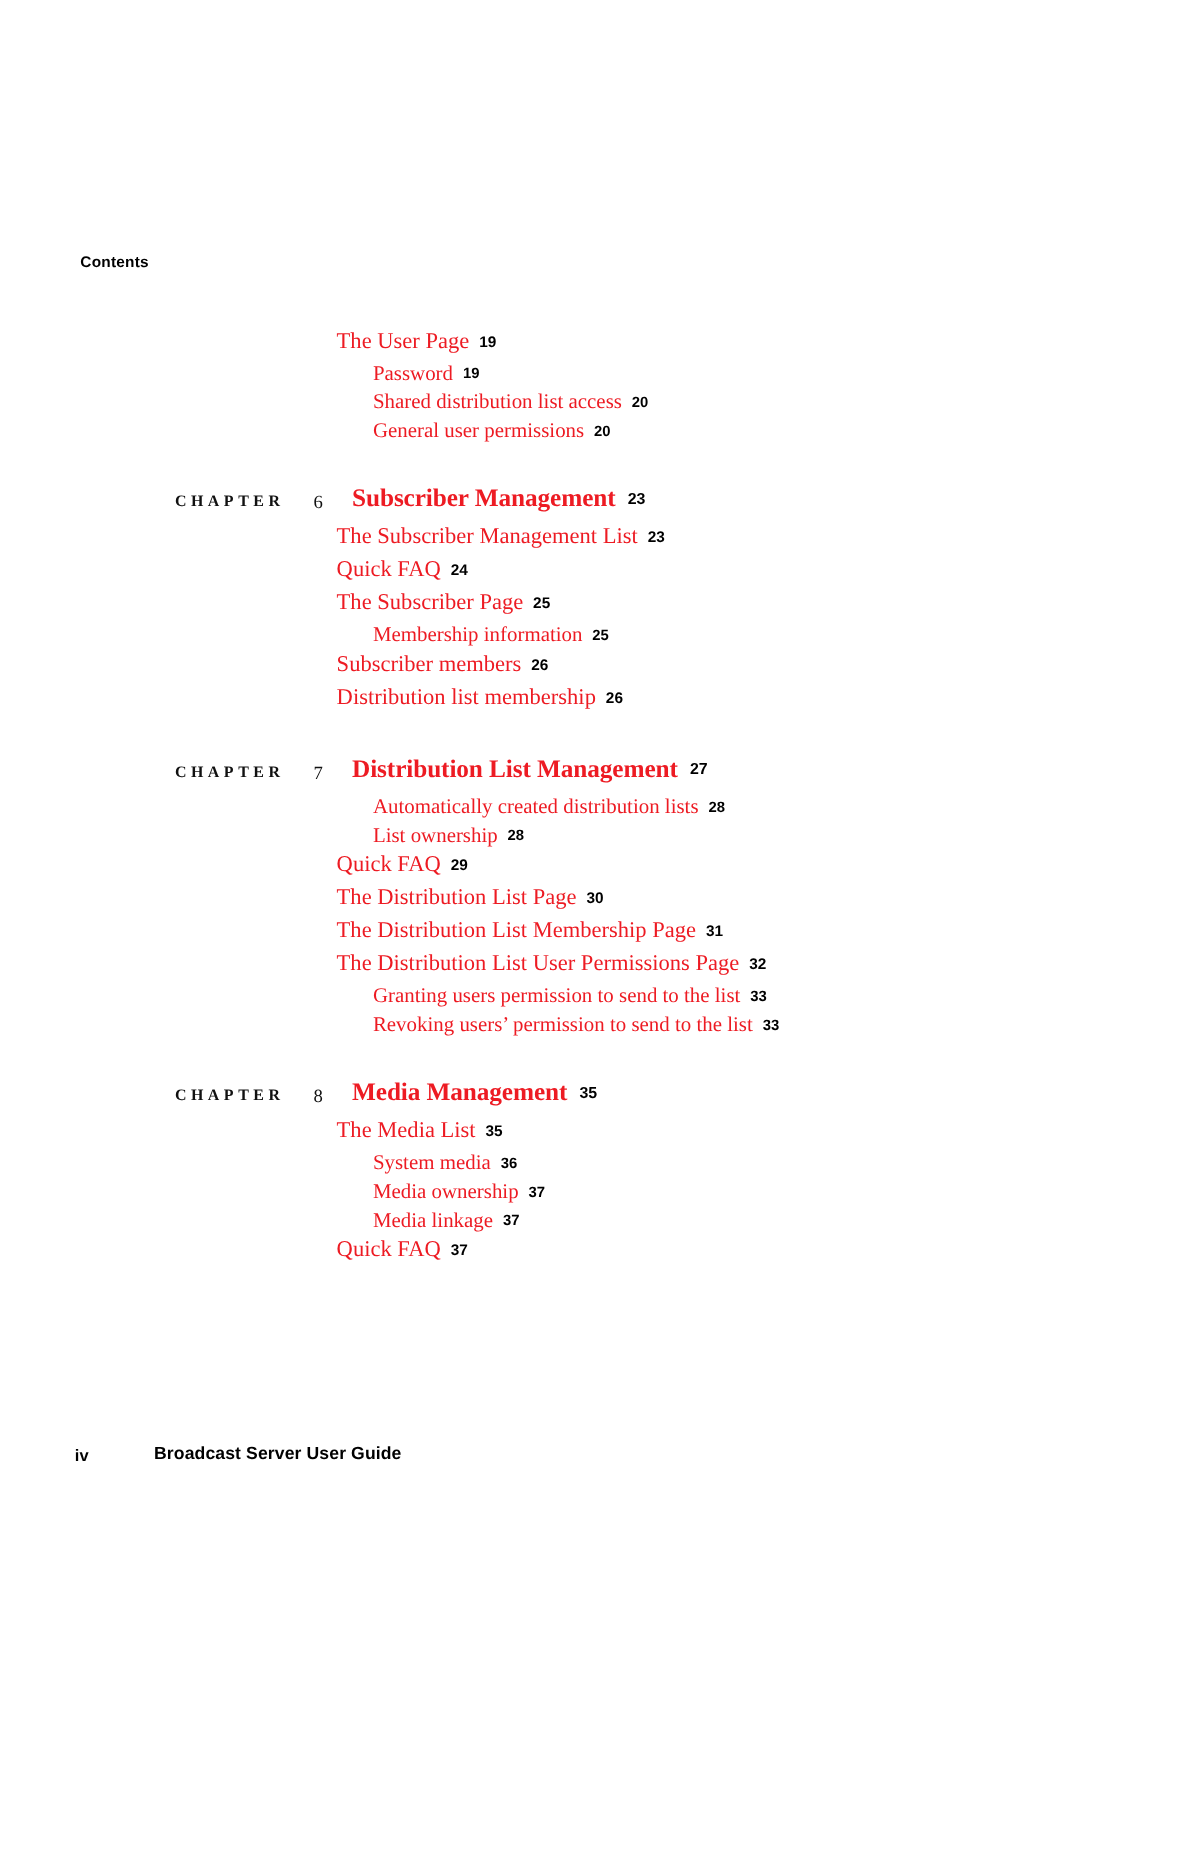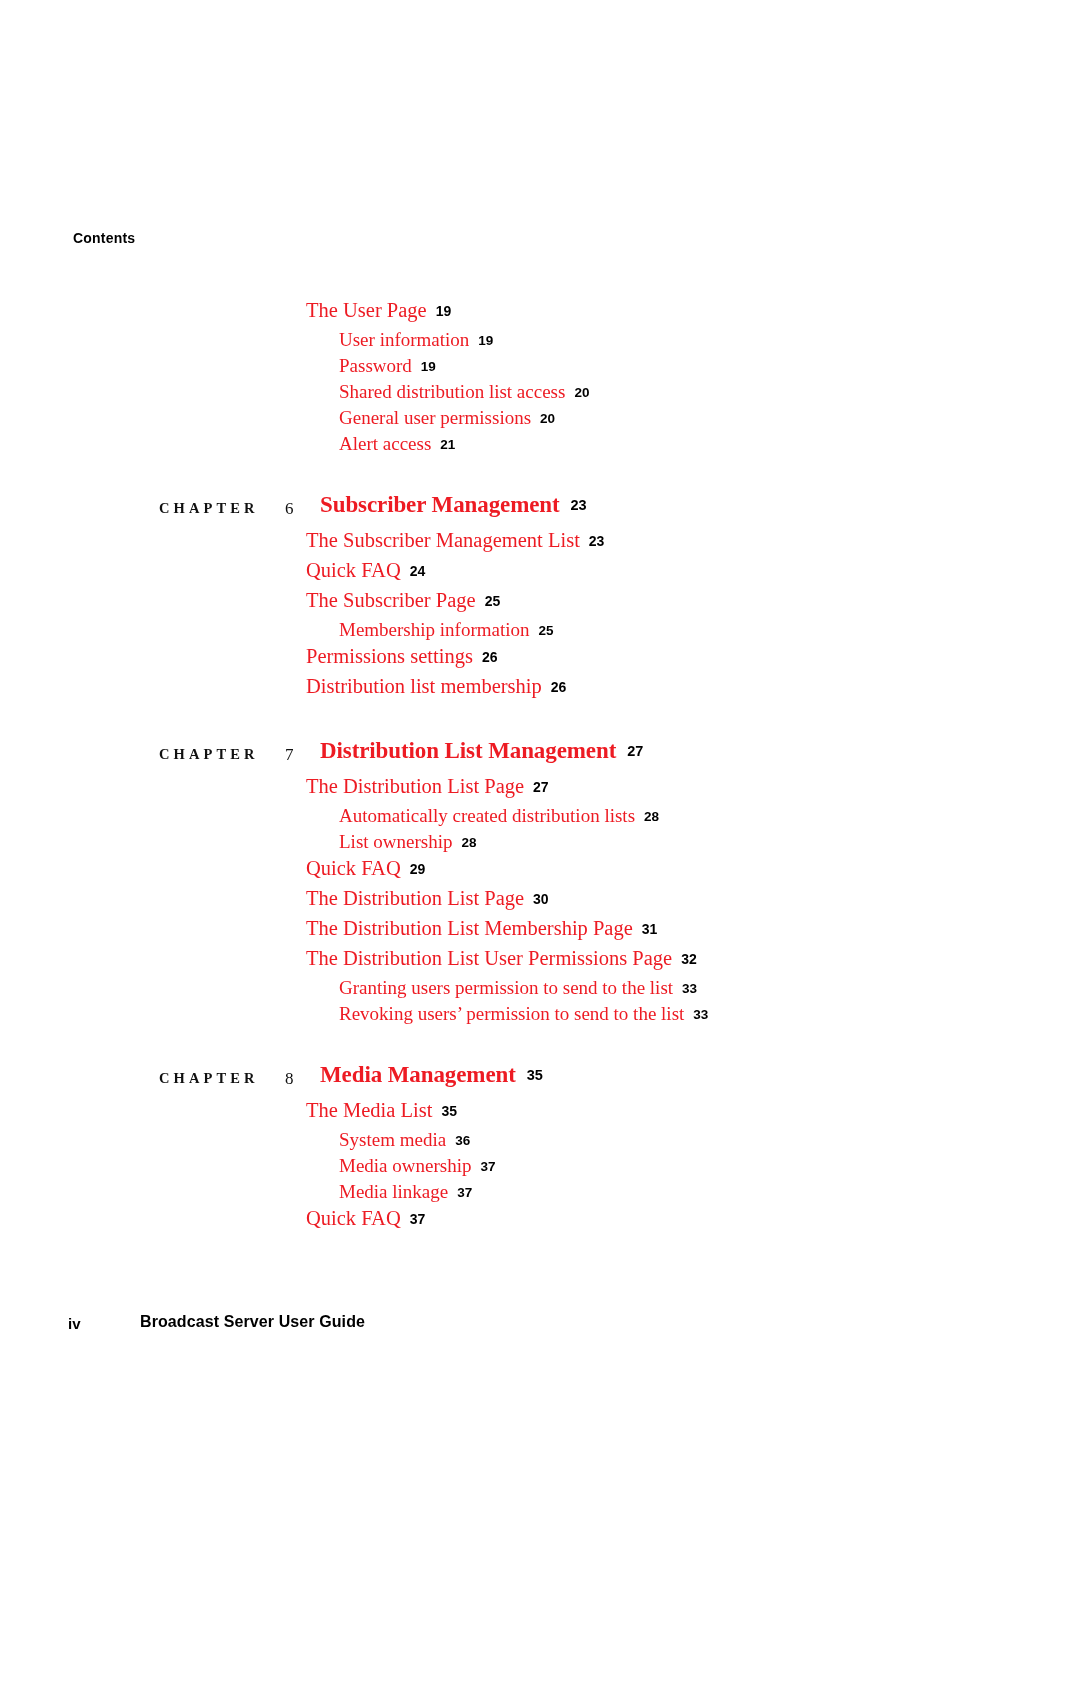--- a/index.html
+++ b/index.html
@@ -159,46 +159,43 @@
 </head>
 <body>
 
 <div class="page">
 
   <div class="running-head">Contents</div>
 
   <div class="toc" id="toc-root">
       <div class="group">
         <div class="row entry"><span class="txt">The User Page</span><span class="pg">19</span></div>
-        <div class="row entry sub"><span class="txt">User information</span><span class="pg">19</span></div>
         <div class="row entry sub"><span class="txt">Password</span><span class="pg">19</span></div>
         <div class="row entry sub"><span class="txt">Shared distribution list access</span><span class="pg">20</span></div>
         <div class="row entry sub"><span class="txt">General user permissions</span><span class="pg">20</span></div>
-        <div class="row entry sub"><span class="txt">Alert access</span><span class="pg">21</span></div>
       </div>
       <div class="group">
         <div class="chapter-row">
           <span class="chapter-label">CHAPTER</span>
           <span class="chapter-num">6</span>
           <span class="chapter-title"><span>Subscriber Management</span><span class="chapter-page">23</span></span>
         </div>
         <div class="row entry"><span class="txt">The Subscriber Management List</span><span class="pg">23</span></div>
         <div class="row entry"><span class="txt">Quick FAQ</span><span class="pg">24</span></div>
         <div class="row entry"><span class="txt">The Subscriber Page</span><span class="pg">25</span></div>
         <div class="row entry sub"><span class="txt">Membership information</span><span class="pg">25</span></div>
-        <div class="row entry"><span class="txt">Permissions settings</span><span class="pg">26</span></div>
+        <div class="row entry"><span class="txt">Subscriber members</span><span class="pg">26</span></div>
         <div class="row entry"><span class="txt">Distribution list membership</span><span class="pg">26</span></div>
       </div>
       <div class="group">
         <div class="chapter-row">
           <span class="chapter-label">CHAPTER</span>
           <span class="chapter-num">7</span>
           <span class="chapter-title"><span>Distribution List Management</span><span class="chapter-page">27</span></span>
         </div>
-        <div class="row entry"><span class="txt">The Distribution List Page</span><span class="pg">27</span></div>
         <div class="row entry sub"><span class="txt">Automatically created distribution lists</span><span class="pg">28</span></div>
         <div class="row entry sub"><span class="txt">List ownership</span><span class="pg">28</span></div>
         <div class="row entry"><span class="txt">Quick FAQ</span><span class="pg">29</span></div>
         <div class="row entry"><span class="txt">The Distribution List Page</span><span class="pg">30</span></div>
         <div class="row entry"><span class="txt">The Distribution List Membership Page</span><span class="pg">31</span></div>
         <div class="row entry"><span class="txt">The Distribution List User Permissions Page</span><span class="pg">32</span></div>
         <div class="row entry sub"><span class="txt">Granting users permission to send to the list</span><span class="pg">33</span></div>
         <div class="row entry sub"><span class="txt">Revoking users’ permission to send to the list</span><span class="pg">33</span></div>
       </div>
       <div class="group">

